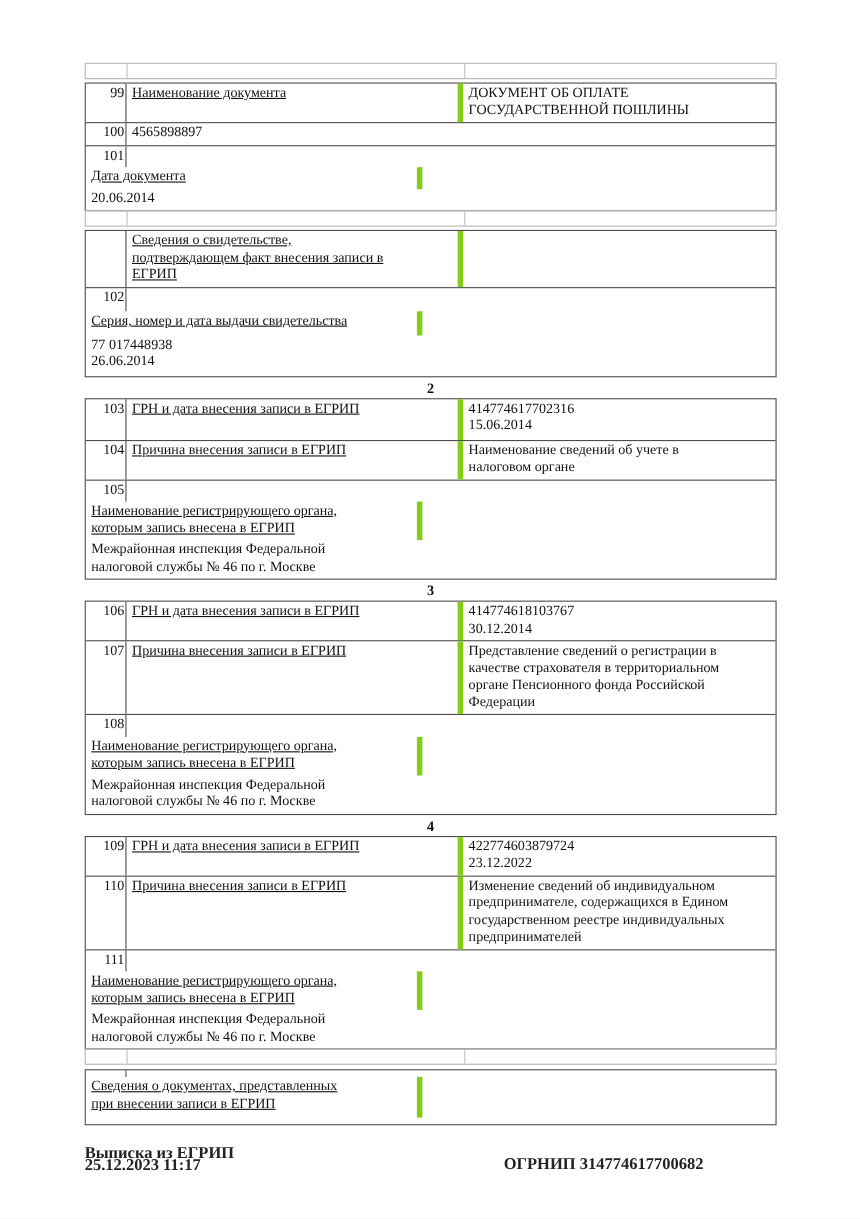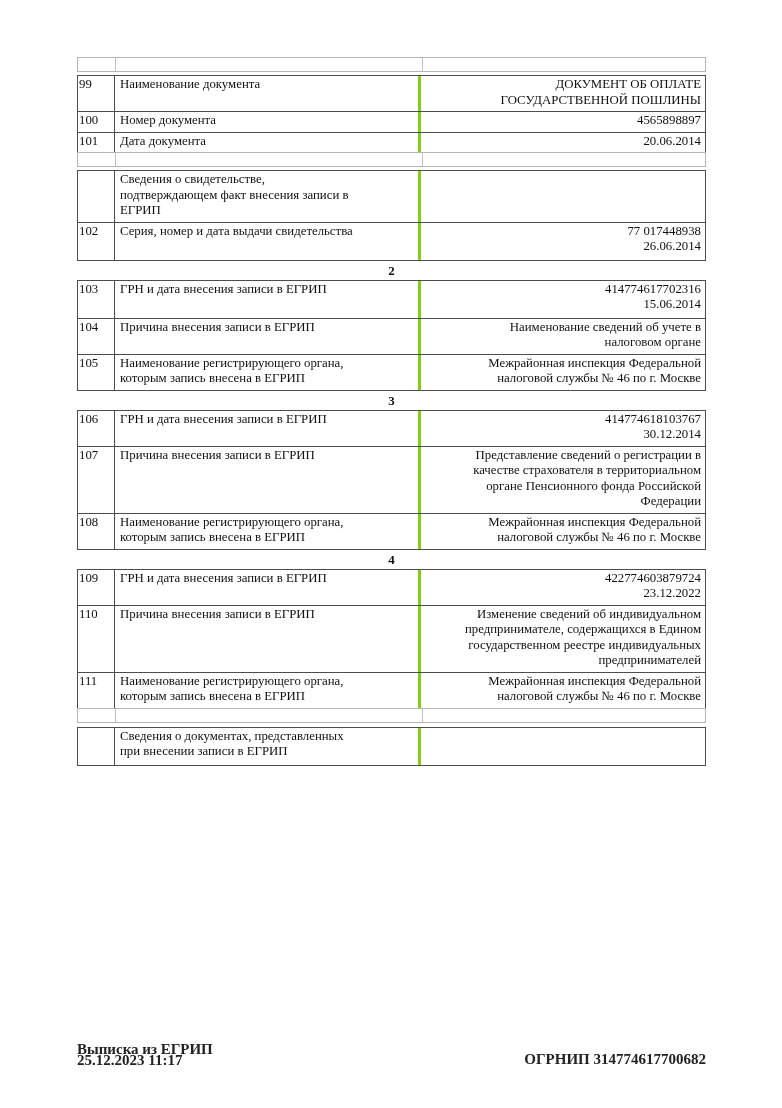--- a/index.html
+++ b/index.html
@@ -15,44 +15,44 @@
     position:absolute;left:77px;top:57px;width:629px;
   }
   .block{
     border:1px solid #4d4d4d;
   }
   .row{
     display:flex;
     border-bottom:1px solid #4d4d4d;
     align-items:stretch;
   }
-  .row:last-child{border-bottom:none;}
+  .row:last-child{border-bottom:none;flex-direction:column;}
   .c{
     font-size:12.8px;
     line-height:15.5px;
     padding:1px 4px 3px 5px;
     box-sizing:border-box;
   }
   .num{
     width:37px;
     border-right:1px solid #4d4d4d;
-    text-align:left;
+    text-align:right;
     padding-left:1px;padding-right:1px;
     flex:0 0 auto;
   }
   .label{
     width:306px;
-    border-right:3px solid #84cc16;
+    border-right:5px solid #84cc16;
     white-space:pre-line;
     flex:0 0 auto;
+    text-decoration:underline;
   }
   .value{
     flex:1 1 auto;
     white-space:pre-line;
-    text-align:right;
   }
   .r-tall .c{padding-bottom:5px;}
   
   .spacer{
     display:flex;
     border:1px solid #b5b5b5;
     height:13px;
   }
   .sp-num{width:37px;border-right:1px solid #c0c0c0;flex:0 0 auto;}
   .sp-label{width:306px;border-right:1px solid #c0c0c0;flex:0 0 auto;}
@@ -71,21 +71,21 @@
     position:absolute;
     left:77px;right:76px;top:1044px;
     display:flex;
     align-items:flex-start;
     font-size:15px;
     font-weight:bold;
     line-height:10.5px;
     color:#222;
   }
   .f-left{flex:1 1 0;text-align:left;}
-  .f-center{flex:1 1 0;text-align:right;padding-top:10px;}
+  .f-center{flex:1 1 0;text-align:center;padding-top:10px;}
   .f-right{flex:1 1 0;text-align:right;padding-top:10px;}
 </style>
 </head>
 <body>
 
 <div class="page">
   <div class="sheet">
 
     <div class="spacer gap3">
       <div class="sp-num"></div>
@@ -95,21 +95,20 @@
 
     <div class="block">
       <div class="row">
         <div class="c num">99</div>
         <div class="c label">Наименование документа</div>
         <div class="c value">ДОКУМЕНТ ОБ ОПЛАТЕ
 ГОСУДАРСТВЕННОЙ ПОШЛИНЫ</div>
       </div>
       <div class="row">
         <div class="c num">100</div>
-        <div class="c label">Номер документа</div>
         <div class="c value">4565898897</div>
       </div>
       <div class="row">
         <div class="c num">101</div>
         <div class="c label">Дата документа</div>
         <div class="c value">20.06.2014</div>
       </div>
     </div>
 
     <div class="spacer gap3" style="margin-top:-1px;">

